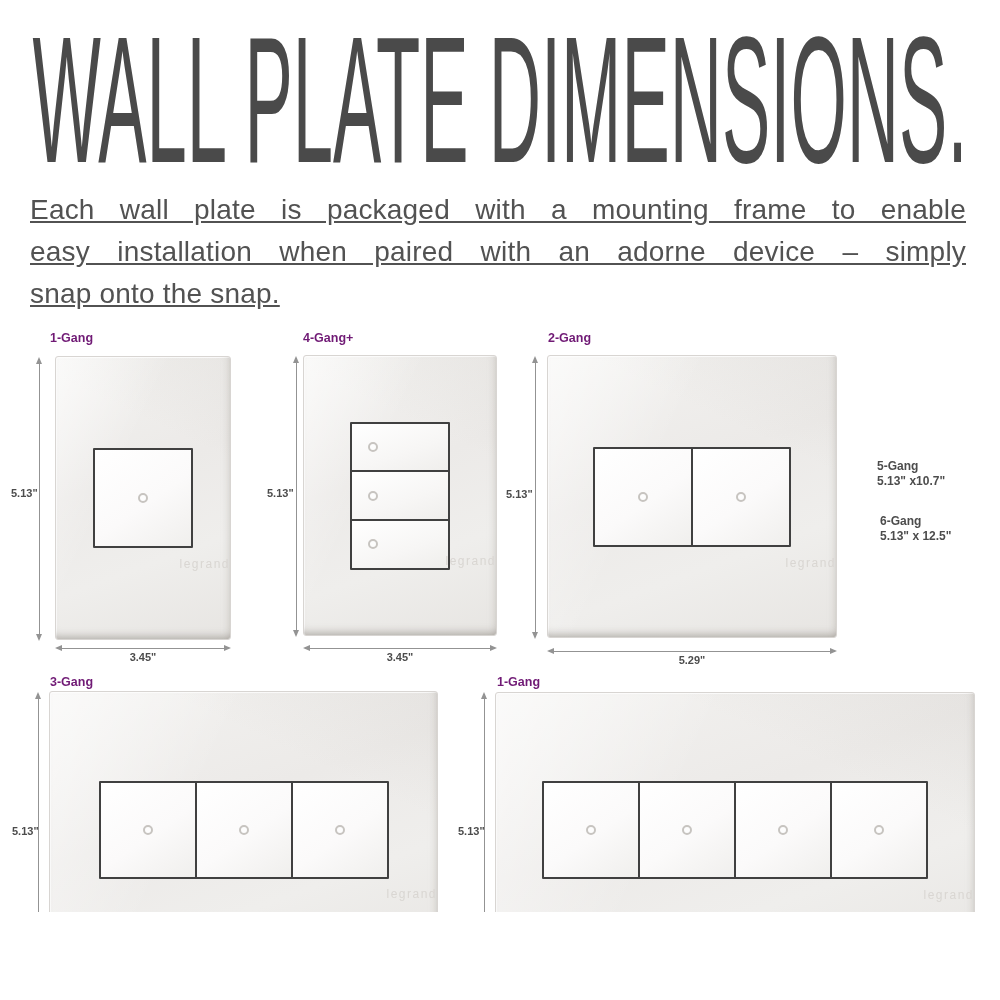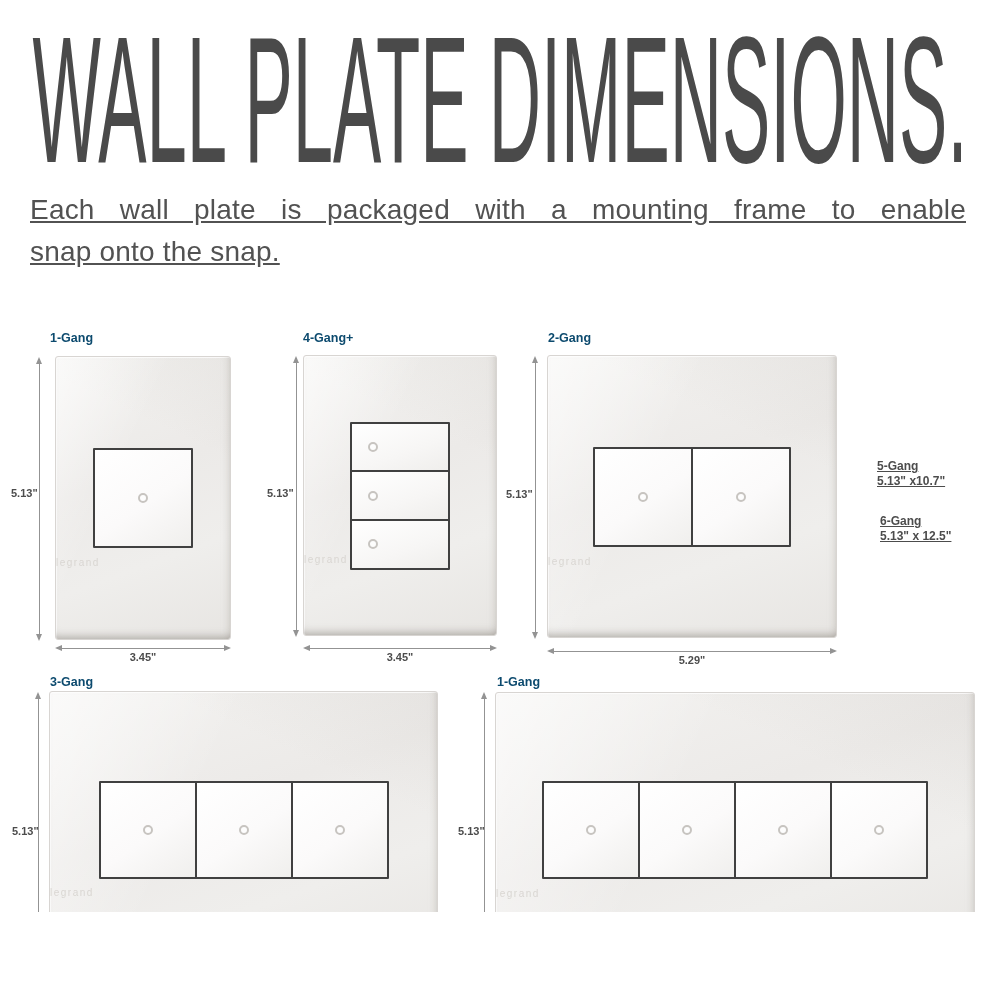--- a/index.html
+++ b/index.html
@@ -9,24 +9,24 @@
   
   .title-svg { position:absolute; left:0; top:12px; }
   .title-text { font-family:"Liberation Sans", sans-serif; fill:#4a4a4a; font-weight:400; }
 
   
   .intro { position:absolute; left:30px; top:189px; width:936px; color:#525252; font-size:28px; line-height:42px; letter-spacing:.2px; }
   .intro-line { white-space:nowrap;text-decoration:underline; }
   .intro-line.justify { white-space:normal; text-align:justify; text-align-last:justify; }
 
   
-  .gang-label { position:absolute; font-size:12.5px; font-weight:bold; color:#0c4a6e; }
+  .gang-label { position:absolute; font-size:12.5px; font-weight:bold; color:#701a75; }
   .dim-label  { position:absolute; font-size:11px;  font-weight:bold; color:#4c4c4c; }
   .dim-label.center { text-align:center; }
-  .side-note  { position:absolute; font-size:12px; font-weight:bold; color:#4c4c4c; line-height:15px;text-decoration:underline; }
+  .side-note  { position:absolute; font-size:12px; font-weight:bold; color:#4c4c4c; line-height:15px; }
 
   
   .plate {
     position:absolute; border:1px solid #d8d5d2; border-radius:3px;
     background:
       linear-gradient(115deg, rgba(255,255,255,.65) 0%, rgba(255,255,255,0) 38%),
       linear-gradient(205deg, rgba(190,186,180,.15) 0%, rgba(190,186,180,0) 28%),
       linear-gradient(160deg,#f3f2f0 0%,#eceae8 42%,#efeeec 70%,#e7e5e2 100%);
     box-shadow: inset 0 -9px 9px -7px rgba(125,120,113,.55), inset -7px 0 8px -7px rgba(150,145,138,.38), inset 1px 1px 0 rgba(255,255,255,.75);
     display:flex; align-items:center; justify-content:center;
@@ -36,21 +36,21 @@
     background:linear-gradient(145deg,#ffffff 0%,#fbfafa 55%,#f0efed 100%);
     display:flex; align-items:center; justify-content:center;
   }
   .switch.small { width:98px; height:98px; }
   .switch.adj { margin-left:-2px; }
   .ring { width:10px; height:10px; border:2px solid #c7c4c0; border-radius:50%; background:rgba(255,255,255,.6); }
   .stack { width:100px; height:148px; border:2px solid #404040; border-radius:1px; display:flex; flex-direction:column; background:#fff; }
   .stack-btn { position:relative; flex:1; background:linear-gradient(160deg,#ffffff 0%,#f7f6f5 60%,#efeeec 100%); }
   .stack-btn + .stack-btn { border-top:2px solid #404040; }
   .stack-btn .ring { position:absolute; left:16px; top:50%; transform:translateY(-50%); }
-  .watermark { position:absolute; left:0; right:0; top:71%; text-align:left; font-size:10px; letter-spacing:1.5px; color:#d9d6d2; }
+  .watermark { position:absolute; left:0; right:0; top:71%; text-align:right; font-size:12px; letter-spacing:1.5px; color:#d9d6d2; }
 
   
   .varrow { position:absolute; width:9px; }
   .varrow .vline { position:absolute; left:4px; top:2px; bottom:2px; width:1px; background:#939393; }
   .varrow .vhead-t, .varrow .vhead-b { position:absolute; left:1px; width:0; height:0; border-left:3.5px solid transparent; border-right:3.5px solid transparent; }
   .varrow .vhead-t { top:0; border-bottom:7px solid #939393; }
   .varrow .vhead-b { bottom:0; border-top:7px solid #939393; }
   .harrow { position:absolute; height:9px; }
   .harrow .hline { position:absolute; top:4px; left:2px; right:2px; height:1px; background:#939393; }
   .harrow .hhead-l, .harrow .hhead-r { position:absolute; top:1px; width:0; height:0; border-top:3.5px solid transparent; border-bottom:3.5px solid transparent; }
@@ -62,20 +62,21 @@
 <body>
 
 <div class="canvas">
 
   <svg class="title-svg" width="1000" height="170" viewBox="0 0 1000 170">
     <text class="title-text" x="500" y="150" text-anchor="middle" font-size="180" textLength="935" lengthAdjust="spacingAndGlyphs">WALL PLATE DIMENSIONS.</text>
   </svg>
 
   <div class="intro">
     <div class="intro-line justify">Each wall plate is packaged with a mounting frame to enable</div>
+    <div class="intro-line justify">easy installation when paired with an adorne device – simply</div>
     <div class="intro-line">snap onto the snap.</div>
   </div>
 
   <div class="gang-label" style="left:50px;top:331px">1-Gang</div>
   <div class="plate" style="left:55px;top:356px;width:176px;height:284px">
     <div class="switch">
       <span class="ring"></span>
     </div>
     <div class="watermark">legrand</div>
   </div>

